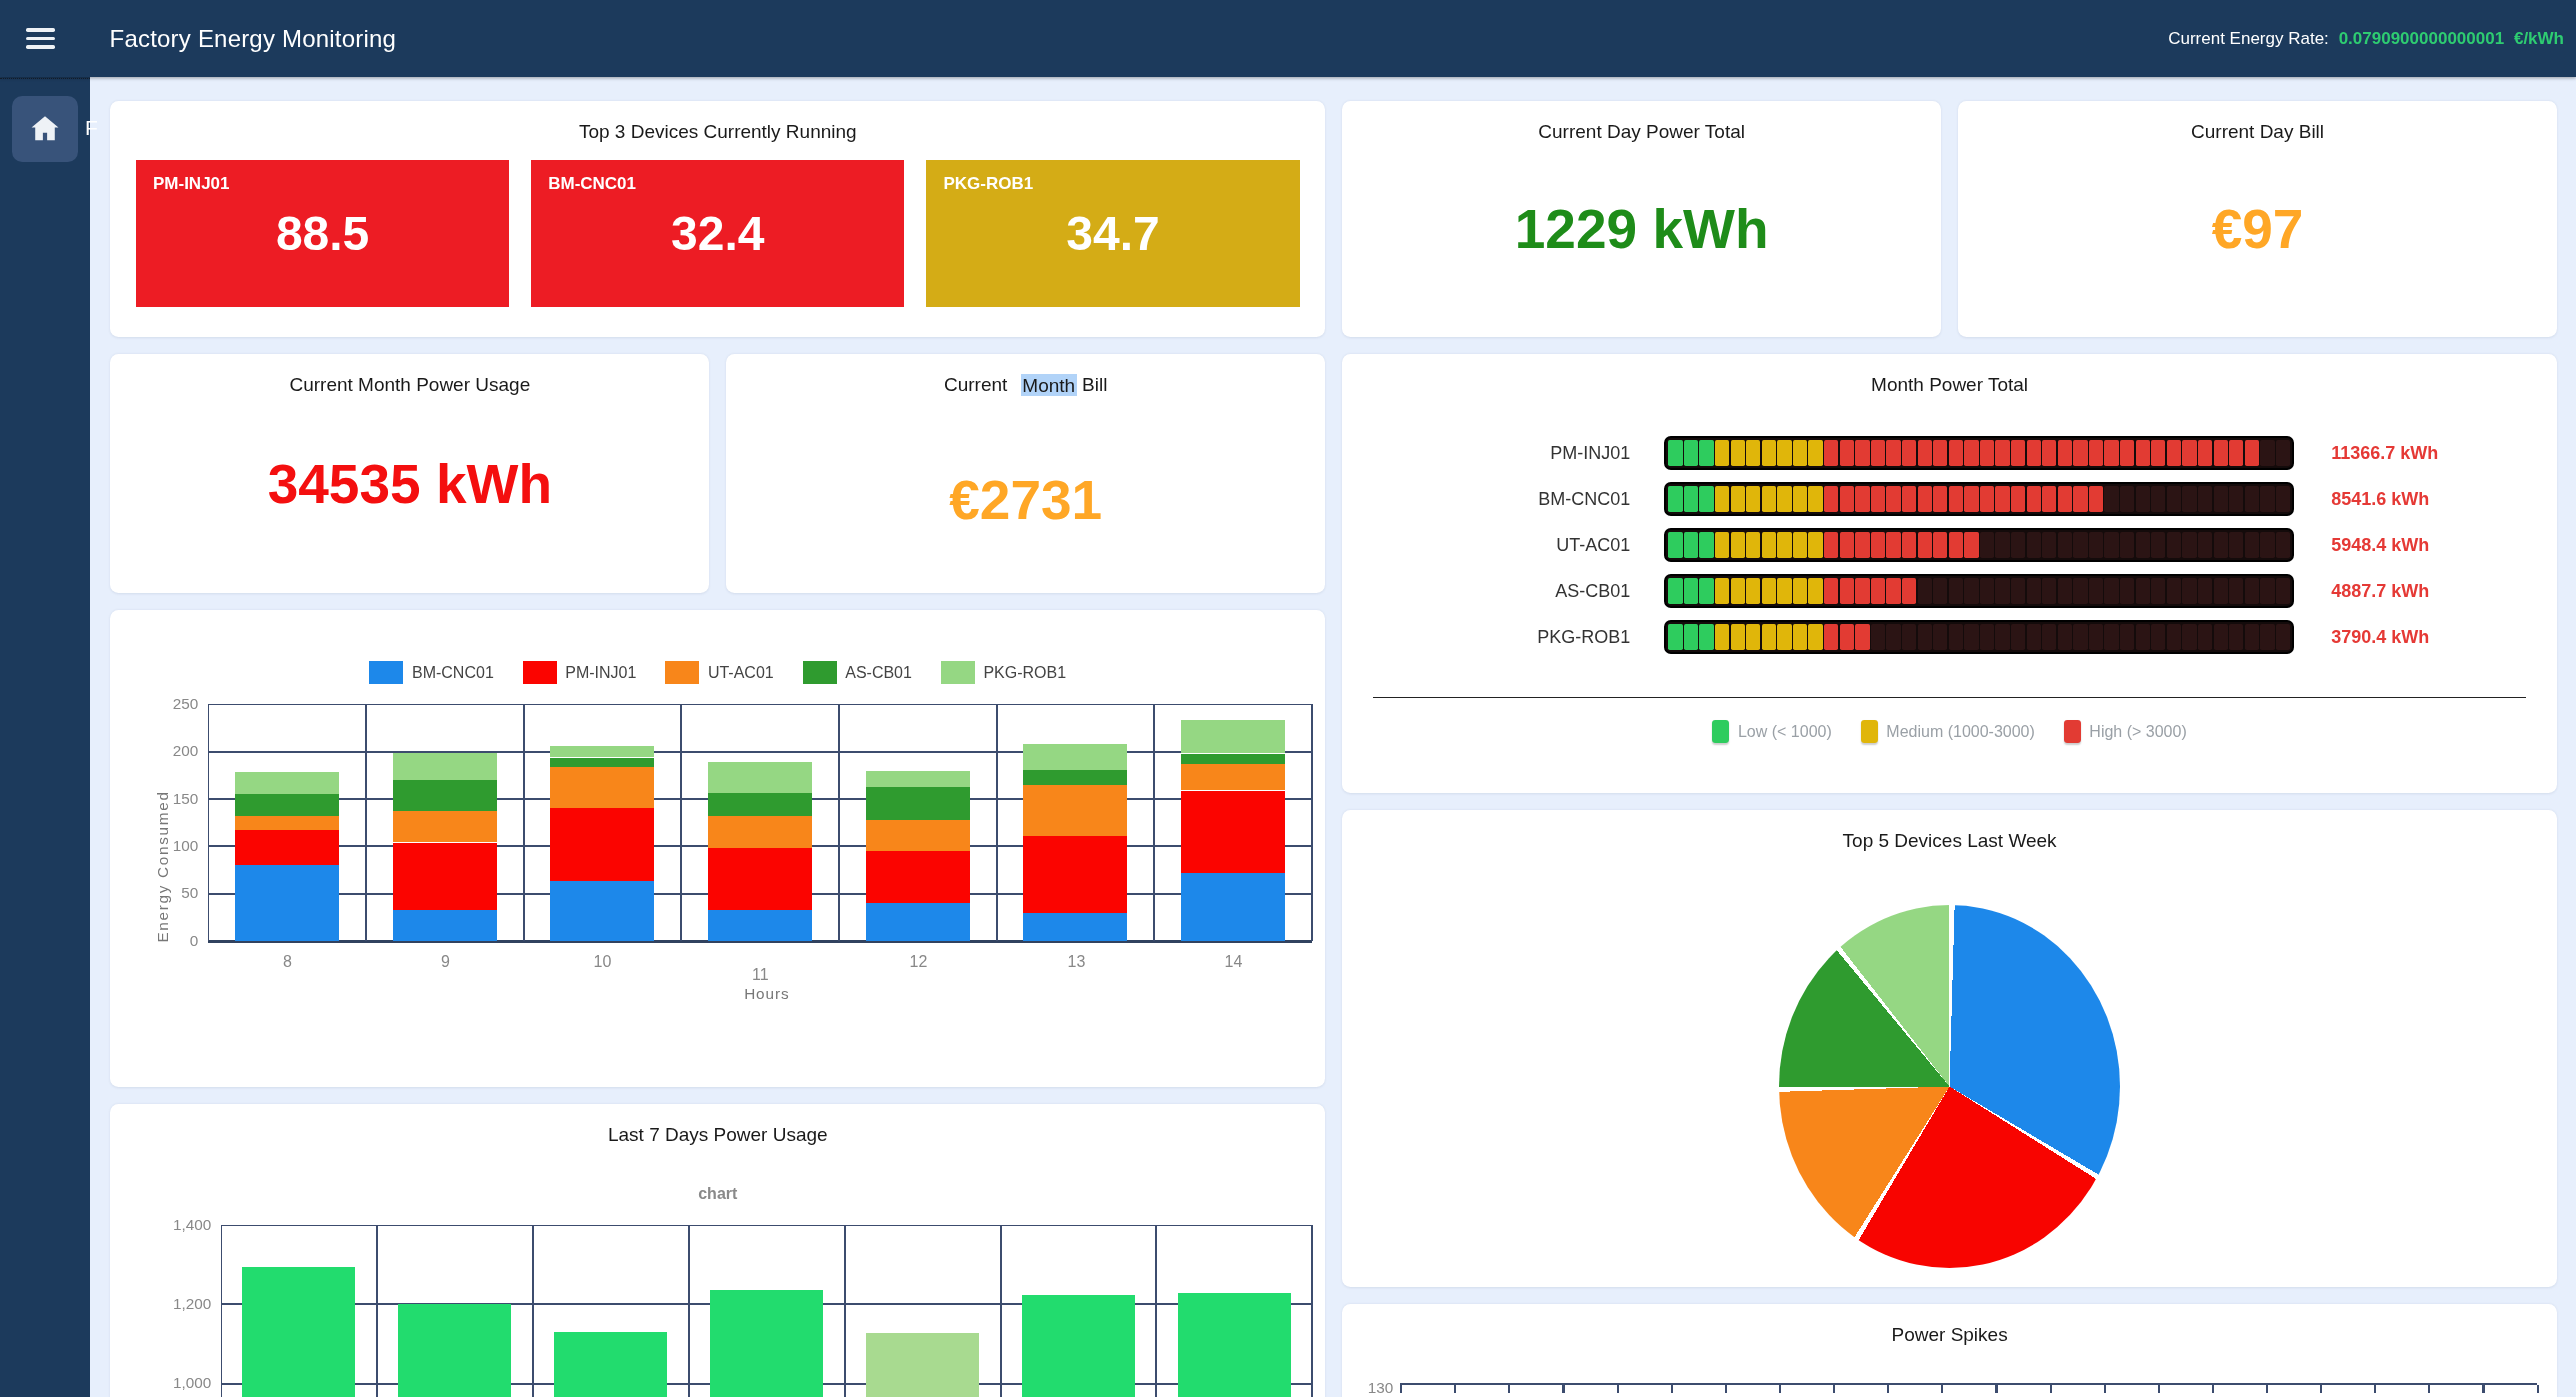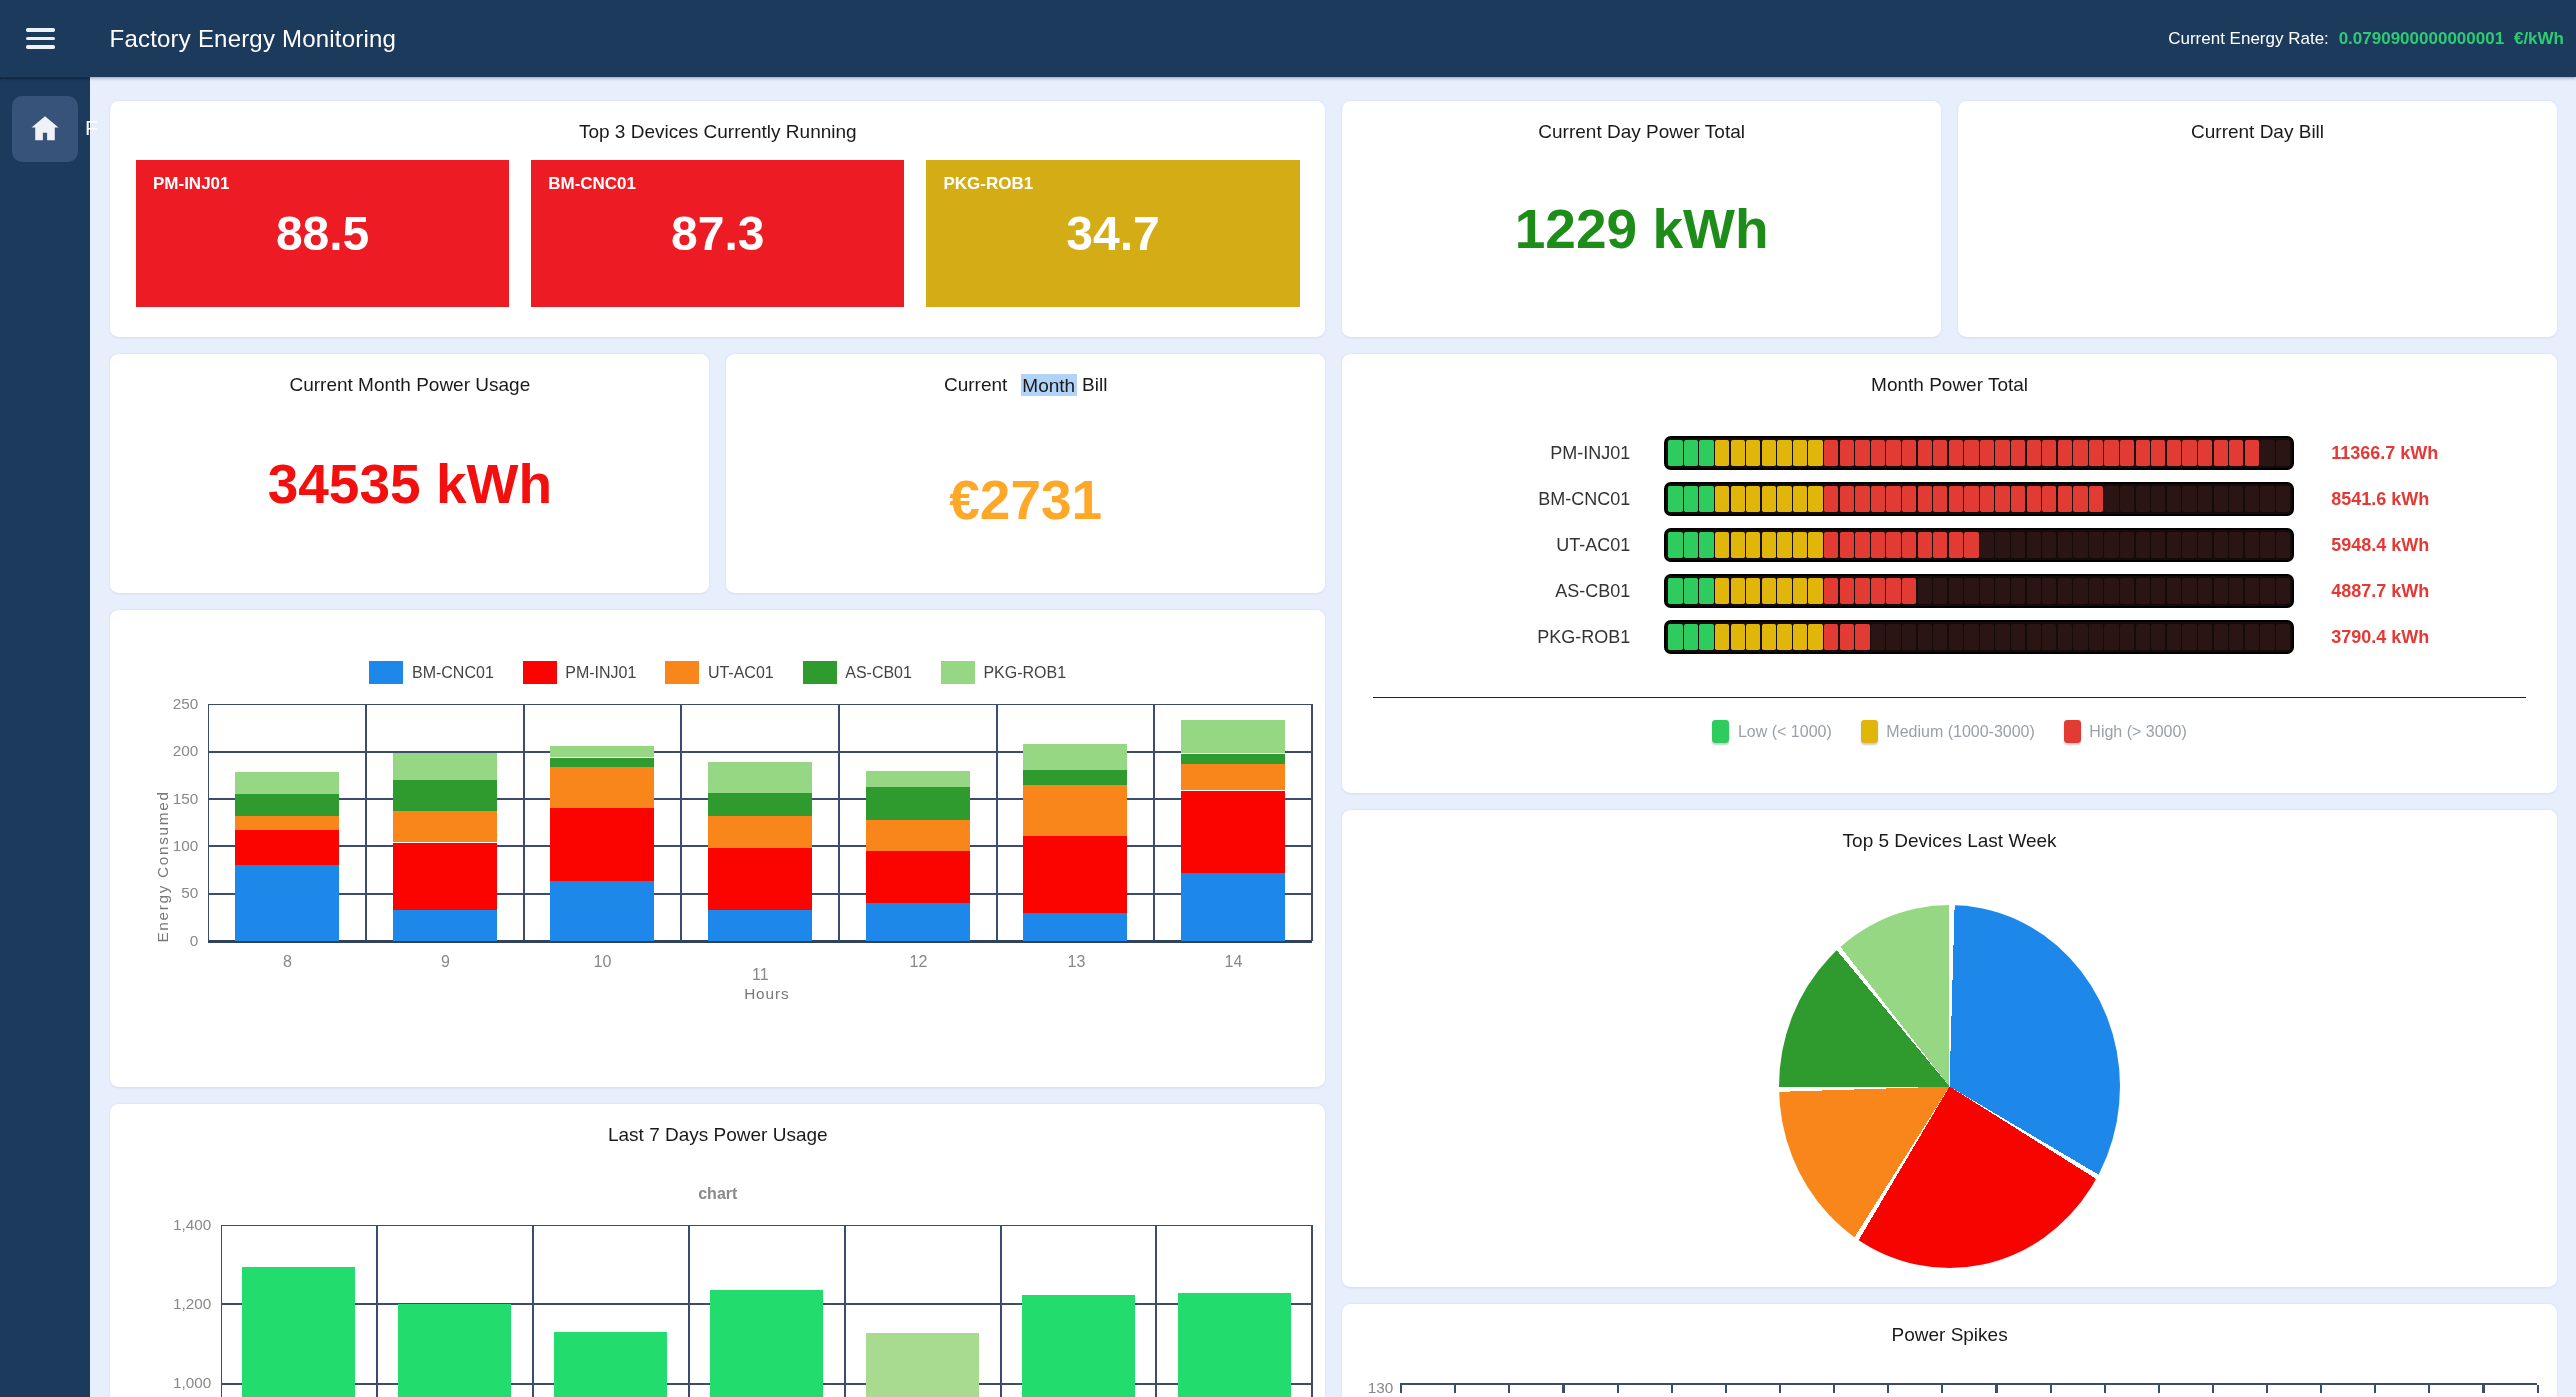--- a/index.html
+++ b/index.html
@@ -123,38 +123,41 @@
 
   <div class="card">
     <div class="card-title">Top 3 Devices Currently Running</div>
     <div class="tiles">
       <div class="tile" style="background: rgb(237, 28, 36);">
         <span class="tile-label">PM-INJ01</span>
         <span class="tile-value">88.5</span>
       </div>
       <div class="tile" style="background: rgb(237, 28, 36);">
         <span class="tile-label">BM-CNC01</span>
-        <span class="tile-value">87.3</span>
+        <span class="tile-value">32.4</span>
       </div>
       <div class="tile" style="background: rgb(212, 172, 22);">
         <span class="tile-label">PKG-ROB1</span>
         <span class="tile-value">34.7</span>
       </div>
     </div>
   </div>
 
   <div class="day-cards">
     <div class="card kpi-card">
       <div class="card-title">Current Day Power Total</div>
       <div class="kpi-center">
           <span class="kpi-value" style="color: rgb(30, 140, 25);">1229 kWh</span>
         </div>
     </div>
     <div class="card kpi-card">
       <div class="card-title">Current Day Bill</div>
+      <div class="kpi-center">
+          <span class="kpi-value" style="color: rgb(255, 167, 38);">€97</span>
+        </div>
     </div>
   </div>
 
   <div class="stack">
     <div class="kpi-row">
       <div class="card kpi-card half">
         <div class="card-title">Current Month Power Usage</div>
         <div class="kpi-center">
             <span class="kpi-value" style="color: rgb(244, 15, 15);">34535 kWh</span>
           </div>

